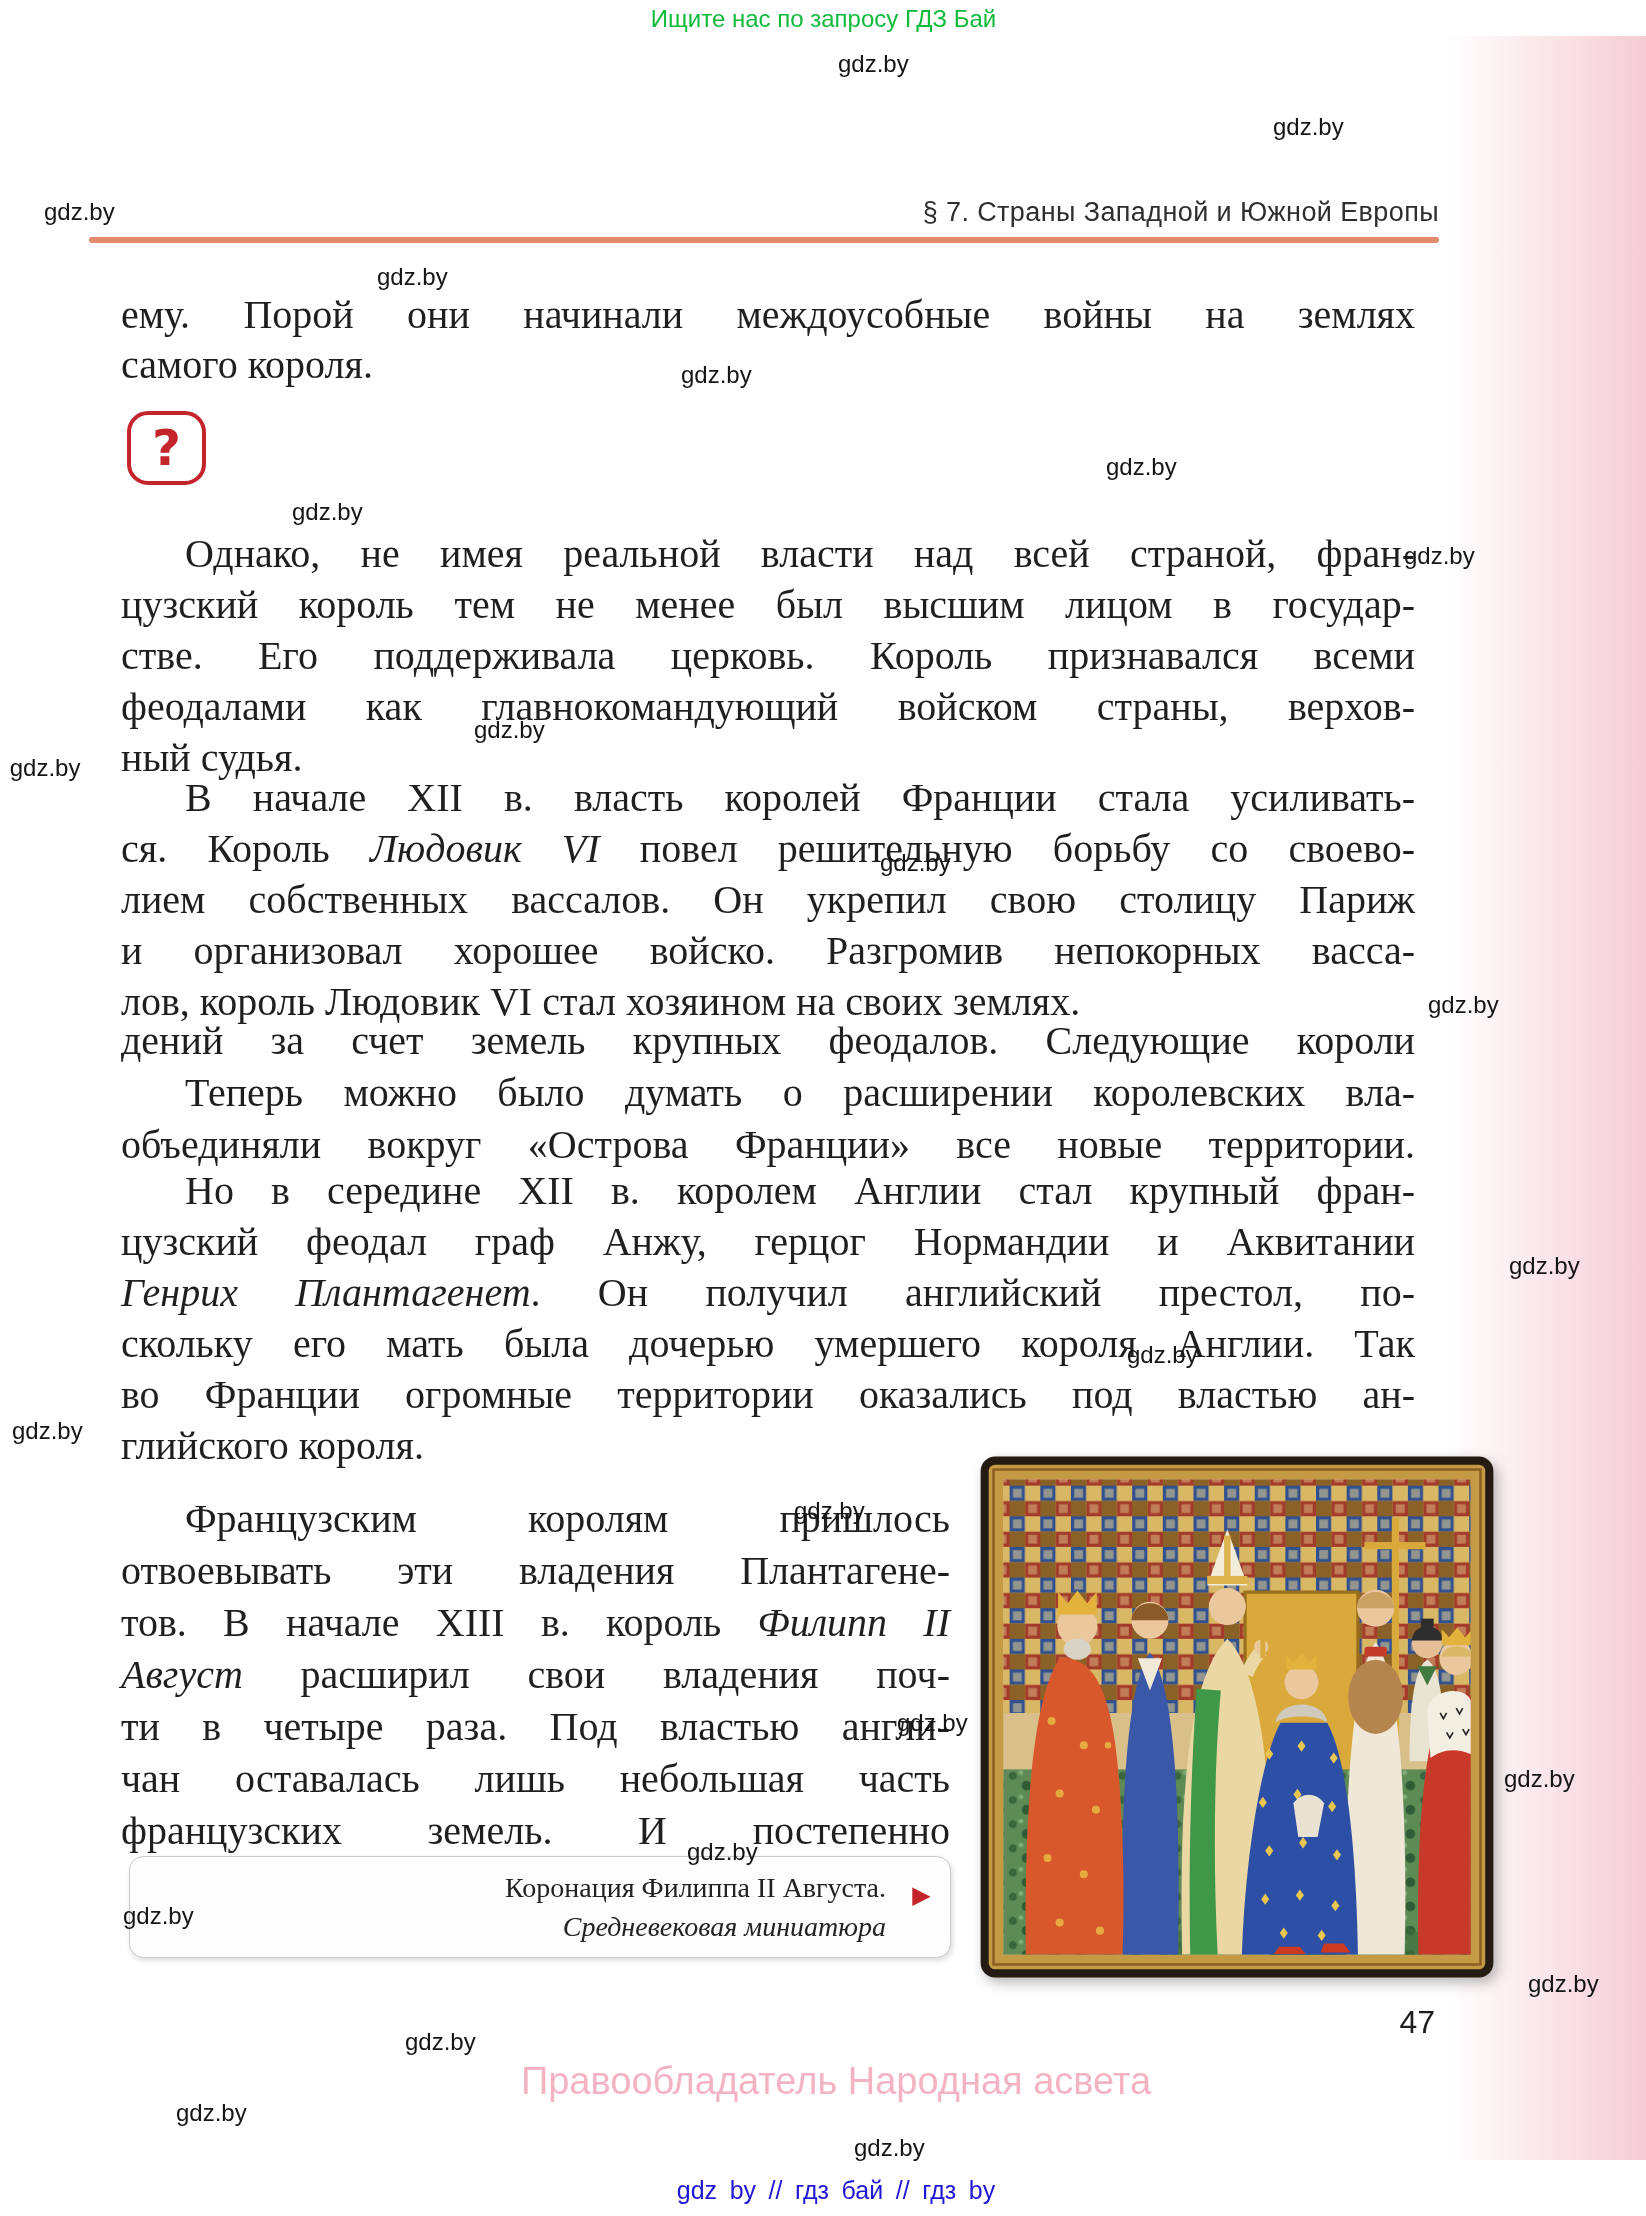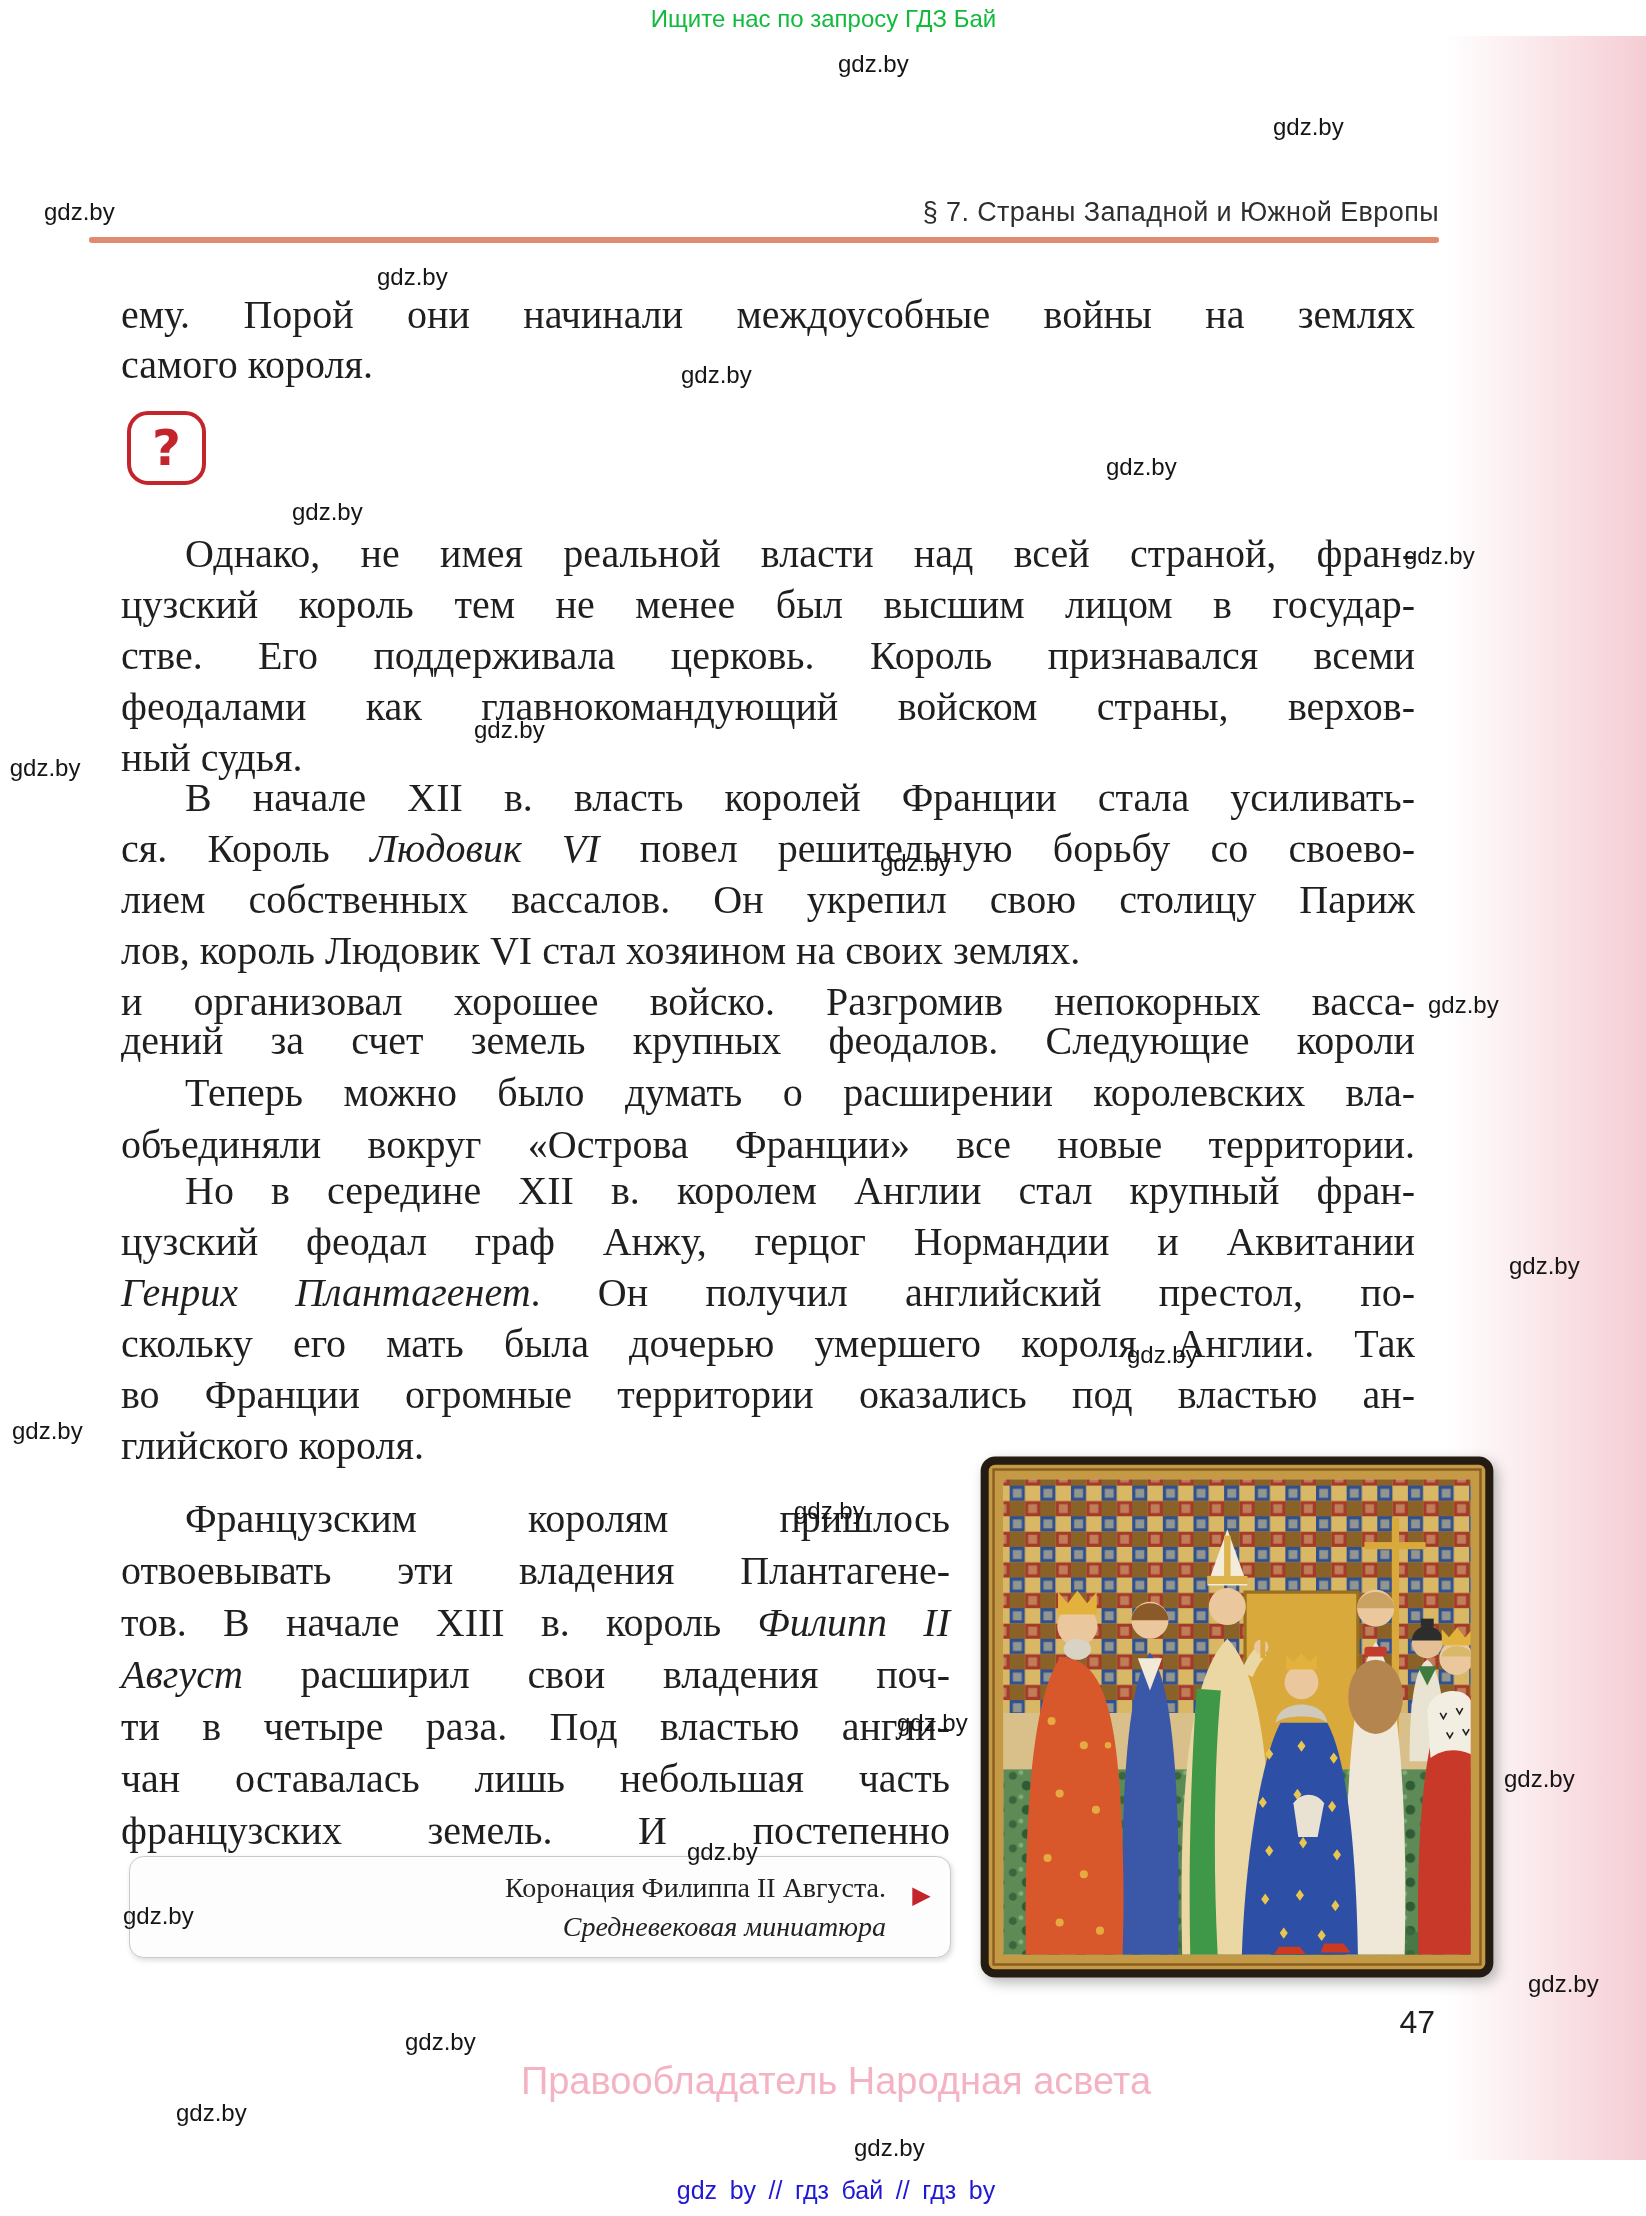--- a/index.html
+++ b/index.html
@@ -75,22 +75,22 @@
         <div class="tline just" style="text-indent: 64px;"><span>Однако, не имея реальной власти над всей страной, фран-</span></div>
         <div class="tline just"><span>цузский король тем не менее был высшим лицом в государ-</span></div>
         <div class="tline just"><span>стве. Его поддерживала церковь. Король признавался всеми</span></div>
         <div class="tline just"><span>феодалами как главнокомандующий войском страны, верхов-</span></div>
         <div class="tline"><span>ный судья.</span></div>
       </div>
       <div class="para" style="top: 772px; line-height: 51px;">
         <div class="tline just" style="text-indent: 64px;"><span>В начале XII в. власть королей Франции стала усиливать-</span></div>
         <div class="tline just"><span>ся. Король </span><em>Людовик VI</em><span> повел решительную борьбу со своево-</span></div>
         <div class="tline just"><span>лием собственных вассалов. Он укрепил свою столицу Париж</span></div>
+        <div class="tline just"><span>и организовал хорошее войско. Разгромив непокорных васса-</span></div>
         <div class="tline"><span>лов, король Людовик VI стал хозяином на своих землях.</span></div>
-        <div class="tline just"><span>и организовал хорошее войско. Разгромив непокорных васса-</span></div>
       </div>
       <div class="para" style="top: 1015px; line-height: 52px;">
         <div class="tline just"><span>дений за счет земель крупных феодалов. Следующие короли</span></div>
         <div class="tline just" style="text-indent: 64px;"><span>Теперь можно было думать о расширении королевских вла-</span></div>
         <div class="tline just"><span>объединяли вокруг «Острова Франции» все новые территории.</span></div>
       </div>
       <div class="para" style="top: 1165px; line-height: 51px;">
         <div class="tline just" style="text-indent: 64px;"><span>Но в середине XII в. королем Англии стал крупный фран-</span></div>
         <div class="tline just"><span>цузский феодал граф Анжу, герцог Нормандии и Аквитании</span></div>
         <div class="tline just"><em>Генрих Плантагенет</em><span>. Он получил английский престол, по-</span></div>

